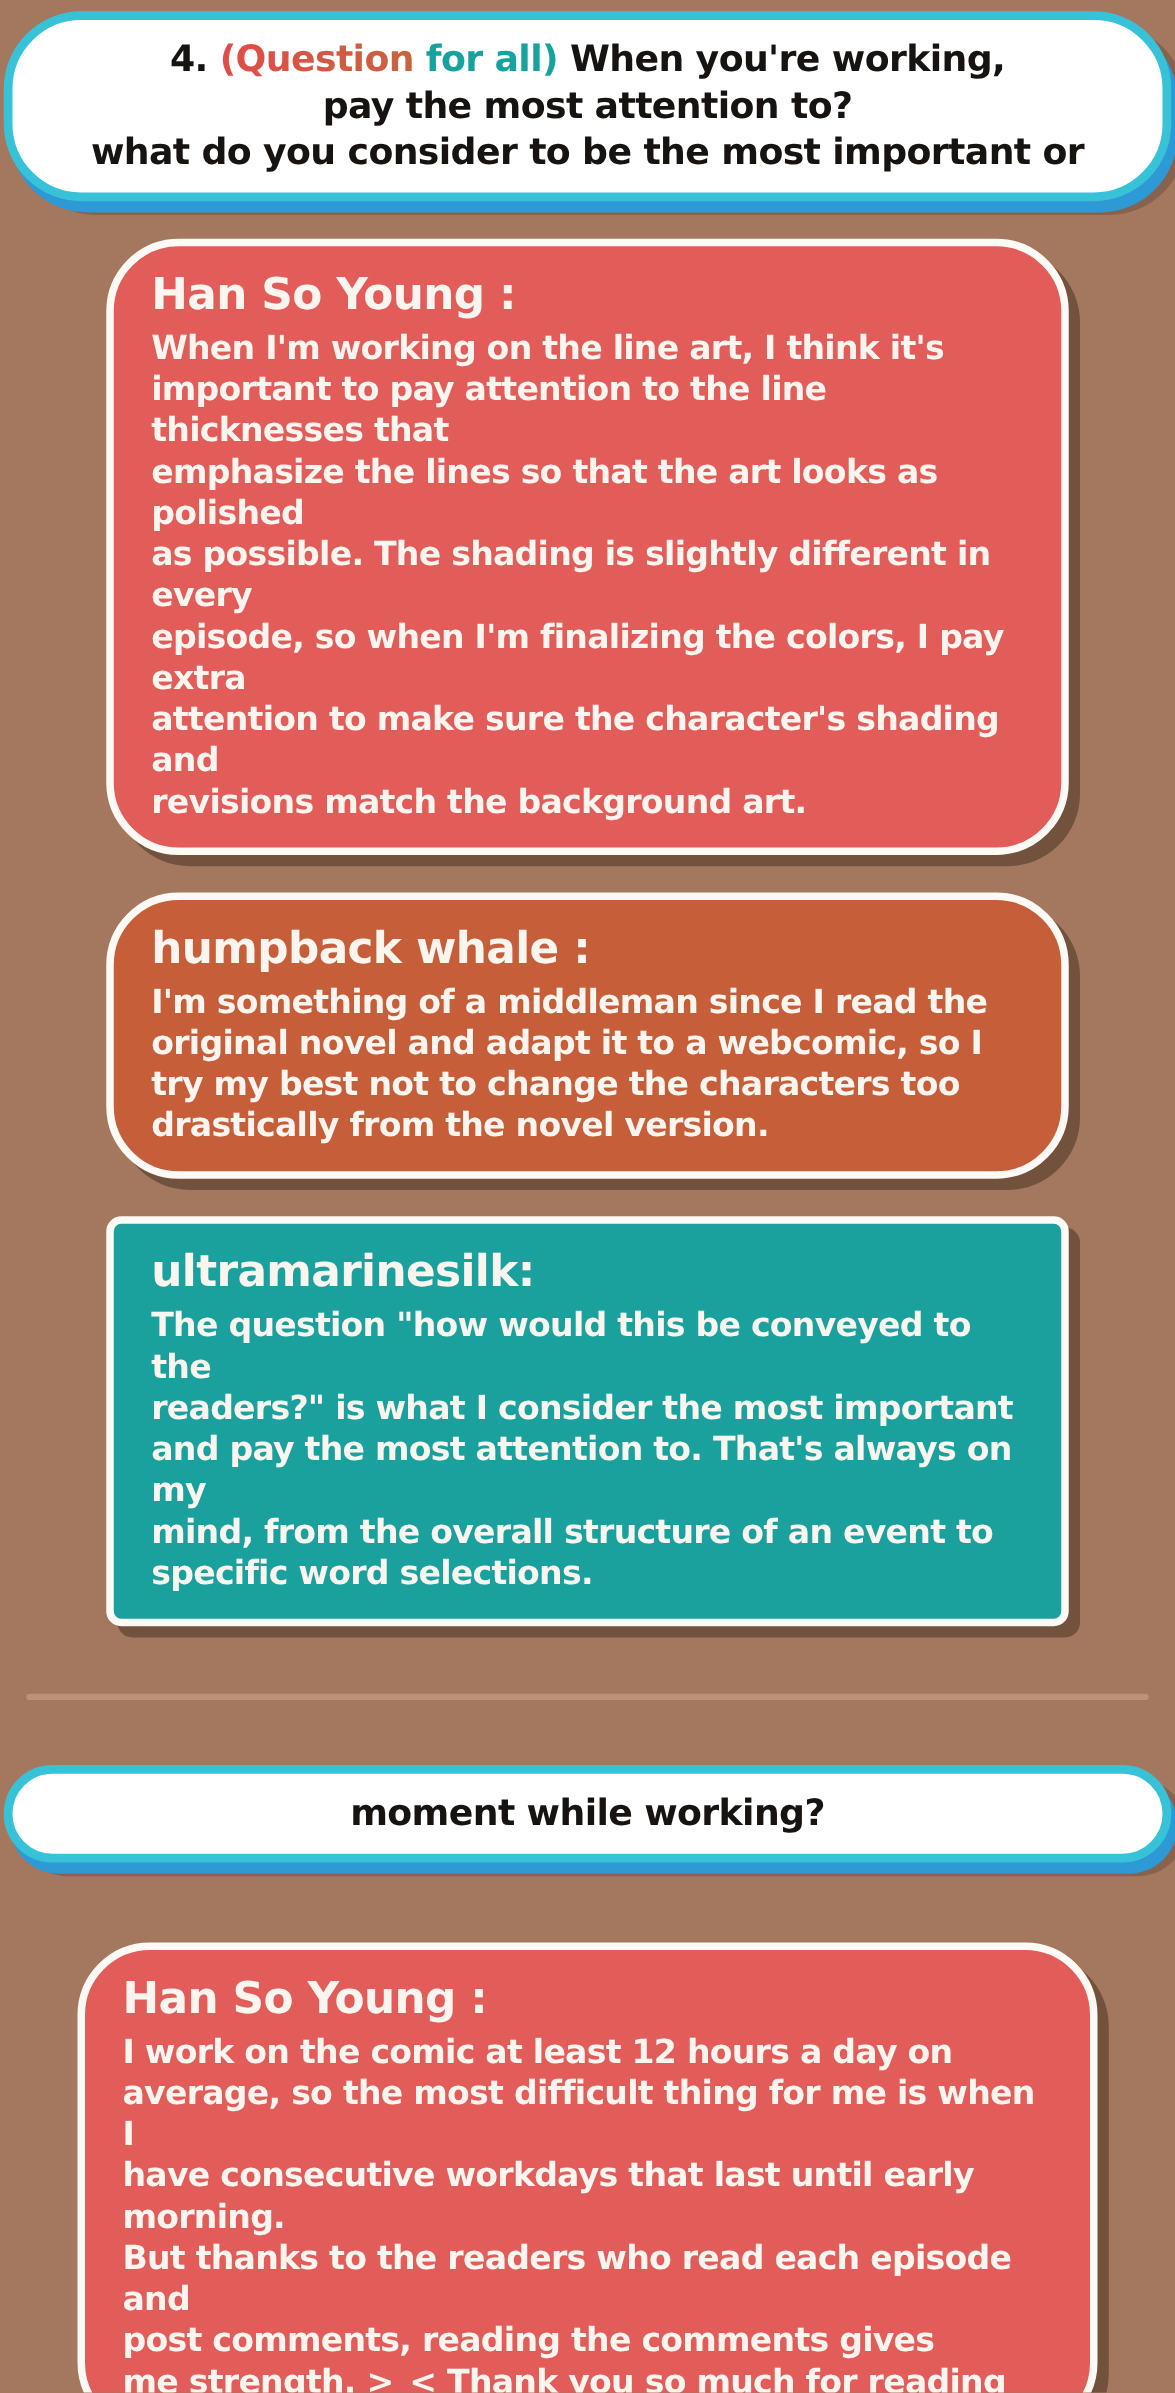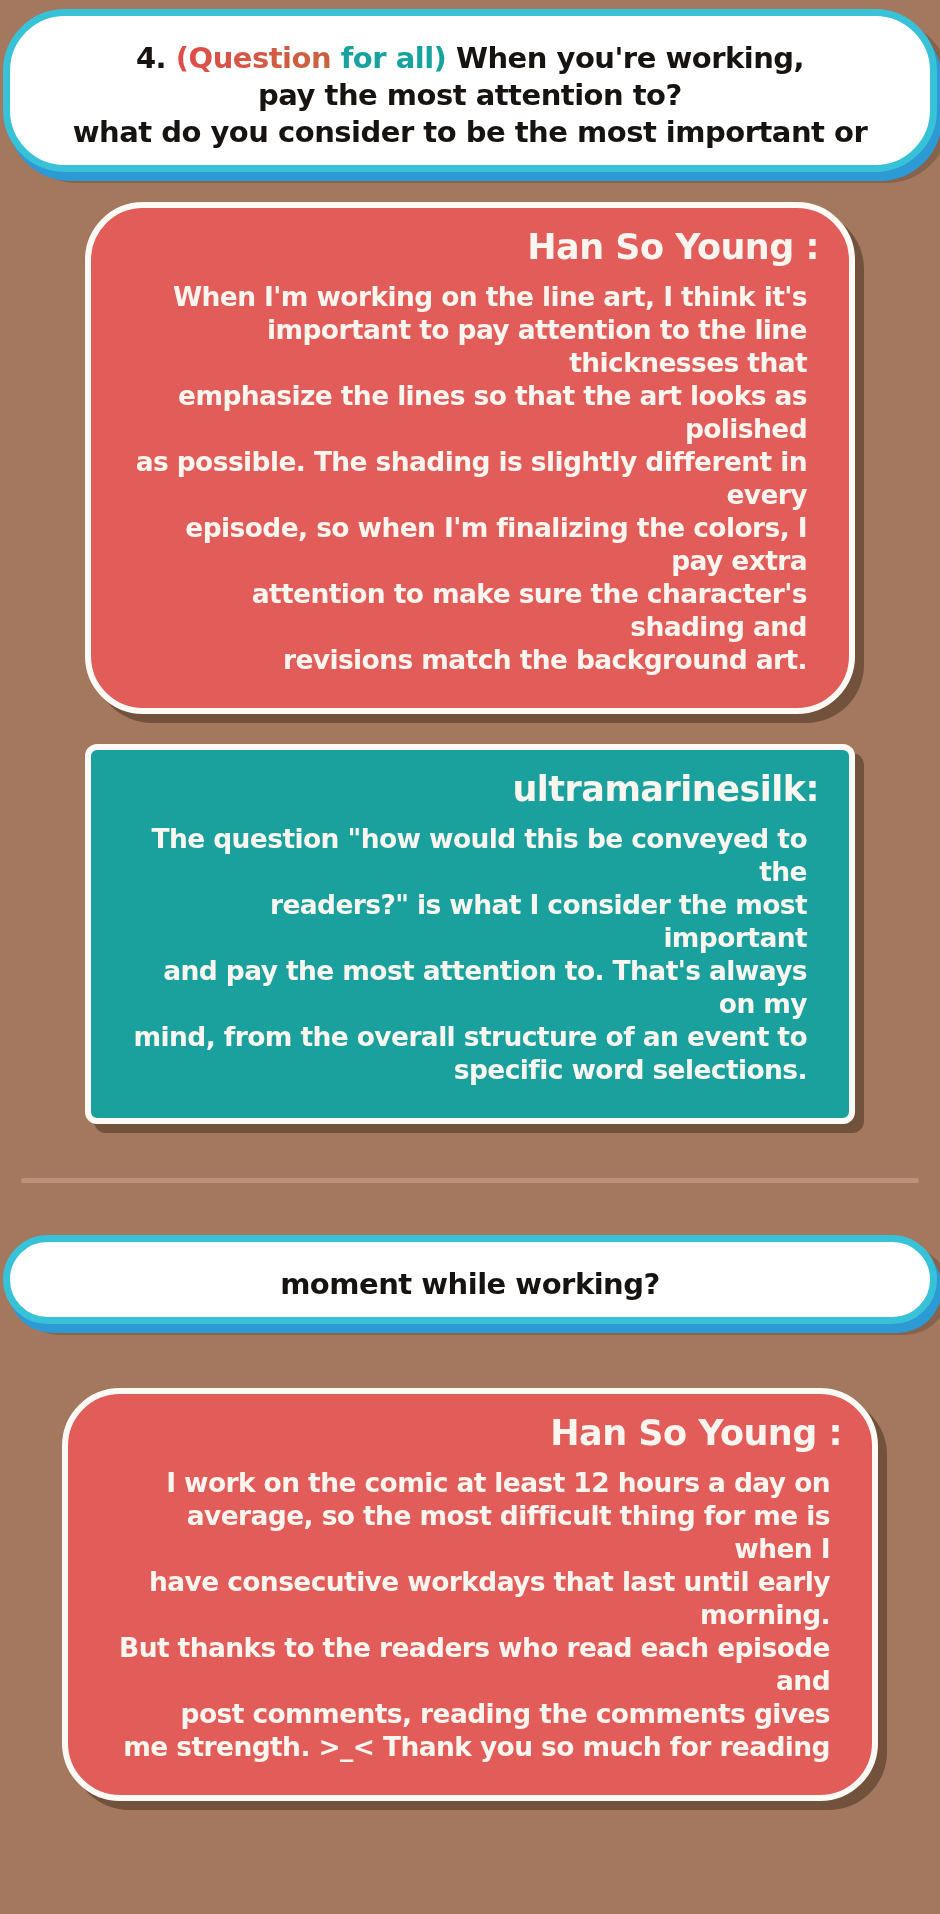--- a/index.html
+++ b/index.html
@@ -20,21 +20,21 @@
 
   
   .qbubble {
     box-sizing: border-box;
     width: 934px;
     margin-top: 9px;
     background: #ffffff;
     border: 7px solid #38c2d8;
     border-radius: 62px;
     box-shadow: 5px 9px 0 #2d99d5, 12px 11px 0 rgba(74, 50, 33, 0.30);
-    padding: 24px 26px 14px 26px;
+    padding: 13px 26px 14px 26px;
     text-align: center;
     color: #171310;
     font-size: 29px;
     font-weight: 700;
     line-height: 37px;
     letter-spacing: -0.5px;
   }
   .qtag-red {
     color: #d6564a;
     background: linear-gradient(90deg, #e04c4a 0%, #c8633e 100%);
@@ -45,37 +45,37 @@
   .qtag-teal { color: #17a29f; }
 
   
   .bubble {
     box-sizing: border-box;
     width: 770px;
     border: 6px solid #fdfaf5;
     border-radius: 58px;
     box-shadow: 9px 9px 0 rgba(74, 50, 33, 0.55);
     padding: 16px 30px 20px 30px;
-    text-align: right;
+    text-align: left;
     color: #faf5ef;
   }
   .bubble.red    { background: #e25c5a; }
   .bubble.orange { background: #c55e39; }
   .bubble.teal   { background: #1ba19d; }
   .bubble.wide   { width: 816px; }
 
   .speaker {
     margin: 2px 0 5px 0;
     font-size: 35px;
     font-weight: 700;
     line-height: 42px;
     letter-spacing: -0.5px;
   }
   .lines {
-    margin: 12px;
+    margin: 0;
     font-size: 26.5px;
     font-weight: 700;
     line-height: 33px;
     letter-spacing: -0.6px;
     white-space: pre-line;
   }
 
   .m-red1   { margin-top: 30px; }
   .m-orange1{ margin-top: 30px; }
   .m-teal1  { margin-top: 30px; border-radius: 12px; }
@@ -107,20 +107,27 @@
     <h2 class="speaker">Han So Young :</h2>
     <p class="lines">When I'm working on the line art, I think it's
 important to pay attention to the line thicknesses that
 emphasize the lines so that the art looks as polished
 as possible. The shading is slightly different in every
 episode, so when I'm finalizing the colors, I pay extra
 attention to make sure the character's shading and
 revisions match the background art.</p>
   </section>
 
+  <section class="bubble orange m-orange1">
+    <h2 class="speaker">humpback whale :</h2>
+    <p class="lines">I'm something of a middleman since I read the
+original novel and adapt it to a webcomic, so I
+try my best not to change the characters too
+drastically from the novel version.</p>
+  </section>
 
   <section class="bubble teal m-teal1">
     <h2 class="speaker">ultramarinesilk:</h2>
     <p class="lines">The question "how would this be conveyed to the
 readers?" is what I consider the most important
 and pay the most attention to. That's always on my
 mind, from the overall structure of an event to
 specific word selections.</p>
   </section>
 

